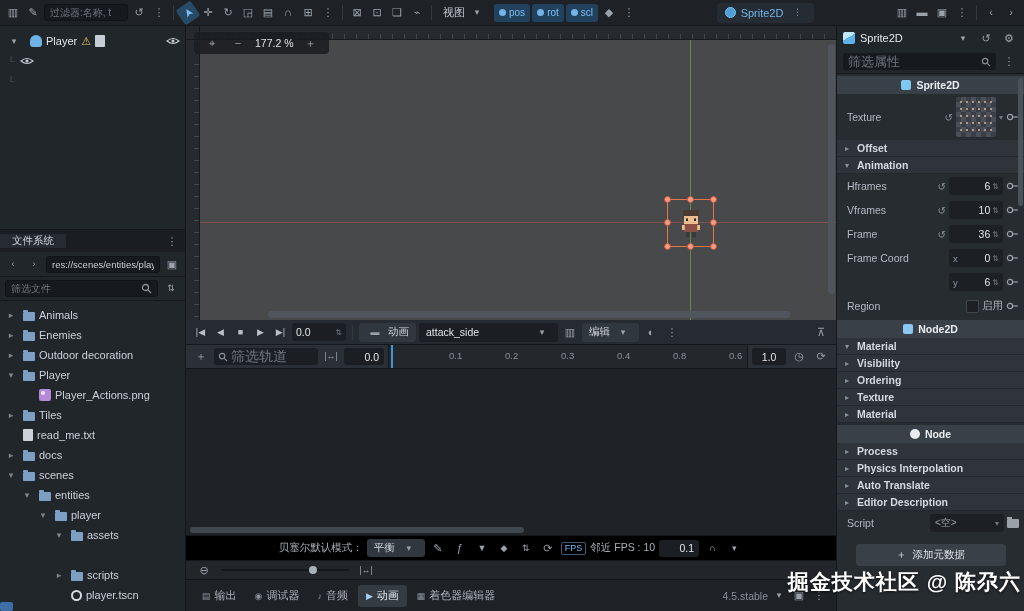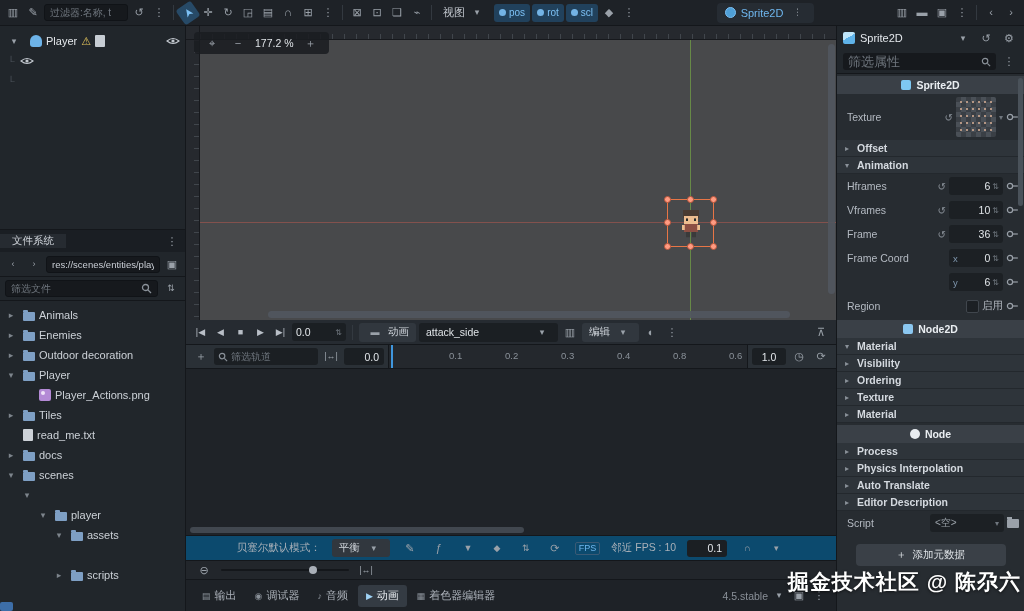--- a/index.html
+++ b/index.html
@@ -118,33 +118,33 @@
   .gbtn { display:flex; align-items:center; gap:4px; height:19px; padding:0 7px; background:#31373e;
           border-radius:3px; color:#d0d5db; font-size:10.5px; white-space:nowrap; }
   .anim-select { flex:1; max-width:332px; height:19px; background:#1b1f23; border-radius:3px; display:flex;
                  align-items:center; padding:0 7px; color:#dfe3e7; font-size:10.5px; gap:4px; }
   .anim-select .txt { flex:1; white-space:nowrap; overflow:hidden; }
 
   .anim-timeline { height:24px; display:flex; align-items:center; gap:4px; padding:0 6px; background:#2a3036;
                    border-bottom:1px solid #14171b; }
   .track-filter { width:104px; height:17px; background:#1b1f23; border-radius:3px; display:flex; align-items:center;
                   gap:3px; padding:0 4px; flex:none; }
-  .track-filter input { flex:1; min-width:0; background:transparent; border:none; color:#c9ced5; font-size:10px; padding:0; }
+  .track-filter input { flex:1; min-width:0; background:transparent; border:none; color:#c9ced5; font-size:14px; padding:0;font-family:Liberation Mono, monospace; }
   .cursor-box { width:40px; height:17px; background:#1b1f23; border-radius:3px; display:flex; align-items:center;
                 justify-content:flex-end; padding:0 5px; color:#e2e6ea; font-size:10.5px; flex:none; }
   .tl-ruler { position:relative; flex:1; height:100%; background:#24282d; border-left:1px solid #14171b;
               border-right:1px solid #14171b; overflow:hidden; }
   .playhead { position:absolute; left:2px; top:0; bottom:0; width:2px; background:#3f96dd; }
   .tick { position:absolute; top:5px; font-size:9.5px; color:#8a9199; }
   .len-box { width:34px; height:17px; background:#1b1f23; border-radius:3px; display:flex; align-items:center;
              justify-content:center; color:#e2e6ea; font-size:10.5px; flex:none; }
   .anim-tracks { height:167px; background:#1f2328; border-bottom:1px solid #14171b; position:relative; }
   .tracks-scroll { position:absolute; left:4px; bottom:2px; width:334px; height:6px; background:#41474f; border-radius:3px; }
 
-  .bezier-bar { height:25px; display:flex; align-items:center; justify-content:center; gap:11px; background:#0c4a6e;
+  .bezier-bar { height:25px; display:flex; align-items:center; justify-content:center; gap:4px; background:#000000;
                 border-bottom:1px solid #14171b; color:#9aa1a9; }
   .dimtxt { color:#a9b0b8; font-size:10.5px; }
   .mode-select { height:18px; background:#31373e; border-radius:3px; display:flex; align-items:center; gap:5px;
                  padding:0 7px; color:#d0d5db; font-size:10.5px; }
   .fps-badge { color:#6fb7ef; font-size:9px; border:1px solid #3a5a75; border-radius:2px; padding:0 3px; height:13px;
                display:flex; align-items:center; }
   .step-box { width:40px; height:17px; background:#1b1f23; border-radius:3px; color:#e2e6ea; display:flex;
               align-items:center; justify-content:flex-end; padding:0 5px; font-size:10.5px; }
 
   .zoom-row { height:19px; display:flex; align-items:center; gap:8px; padding:0 9px; background:#22262b;
@@ -379,20 +379,24 @@
       </div>
       <div class="fsrow" data-depth="0">
         <span class="arrow">▾</span>
         <span class="hl">
             <span class="fi" data-icon="folder"></span>
             <span class="flabel">scenes</span>
           </span>
       </div>
       <div class="fsrow" data-depth="1">
         <span class="arrow">▾</span>
+        <span class="hl">
+            <span class="fi" data-icon="folder"></span>
+            <span class="flabel">entities</span>
+          </span>
       </div>
       <div class="fsrow" data-depth="2">
         <span class="arrow">▾</span>
         <span class="hl">
             <span class="fi" data-icon="folder"></span>
             <span class="flabel">player</span>
           </span>
       </div>
       <div class="fsrow" data-depth="3">
         <span class="arrow">▾</span>
@@ -406,20 +410,27 @@
         <span class="hl sel">
             <span class="fi" data-icon="image"></span>
             <span class="flabel">Player.png</span>
           </span>
       </div>
       <div class="fsrow" data-depth="3">
         <span class="arrow">▸</span>
         <span class="hl">
             <span class="fi" data-icon="folder"></span>
             <span class="flabel">scripts</span>
+          </span>
+      </div>
+      <div class="fsrow" data-depth="3">
+        <span class="arrow"></span>
+        <span class="hl">
+            <span class="fi" data-icon="scene"></span>
+            <span class="flabel">player.tscn</span>
           </span>
       </div>
     </div>
     <div class="fs-hthumb"></div>
   </div>
 
   <div class="center">
 
     <div class="canvas-wrap">
       <div class="ruler-corner"></div>

